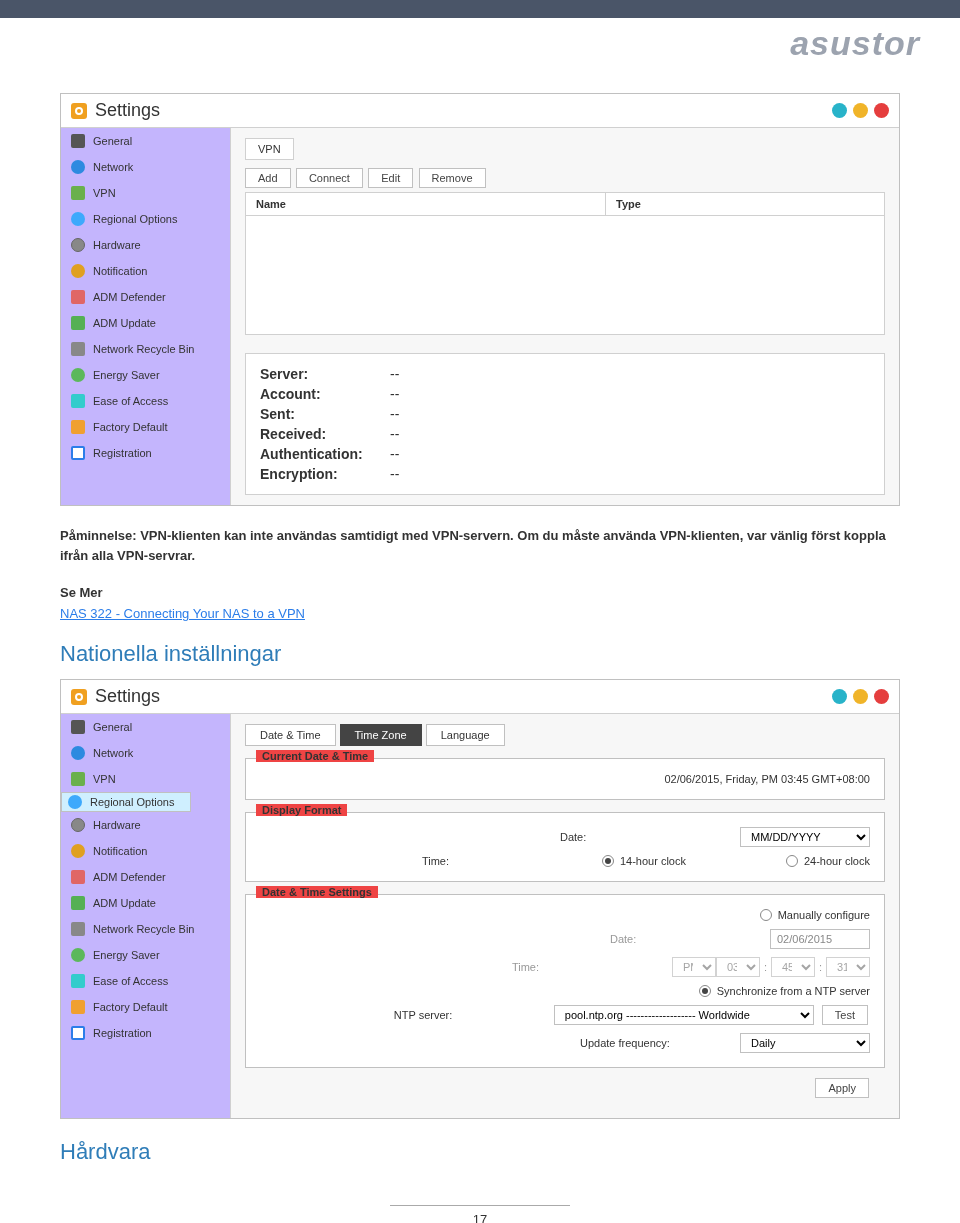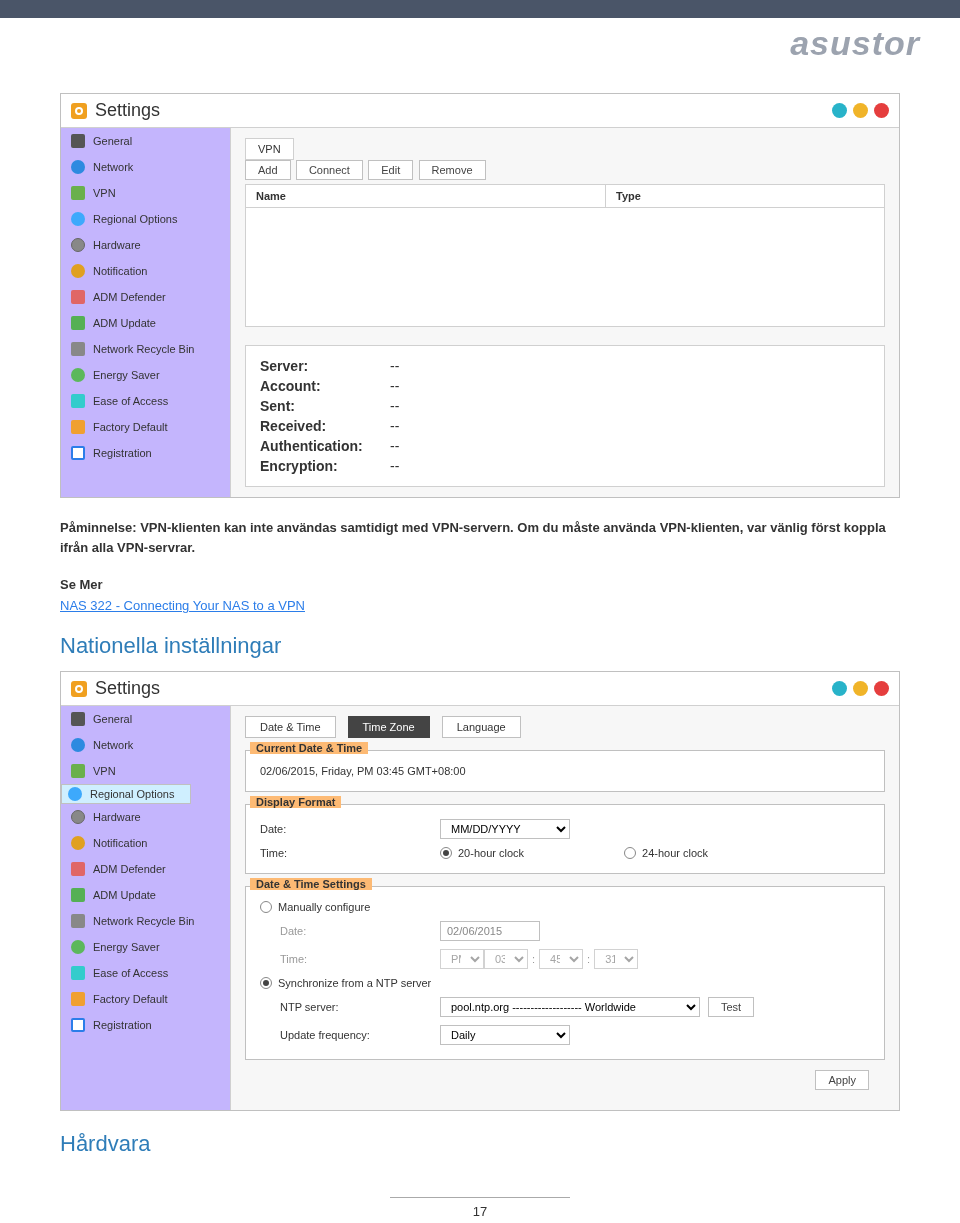--- a/index.html
+++ b/index.html
@@ -32,36 +32,36 @@
   .ic-defender { background: #e06666; }
   .ic-update   { background: #55b055; }
   .ic-recycle  { background: #888; }
   .ic-energy   { background: #5cb85c; border-radius:50%; }
   .ic-ease     { background: #3cc; }
   .ic-factory  { background: #f0a030; }
   .ic-reg      { border: 2px solid #2b7de9; background: #fff; }
   .content { flex: 1; padding: 10px 14px; background: #f7f7f7; position: relative; }
   
   .tab-chip { display: inline-block; background: #fff; border: 1px solid #d0d0d0; padding: 4px 12px; font-size: 11px; }
-  .toolbar { margin-top: 0; }
+  .toolbar { margin-top: 8px; }
   .btn { display: inline-block; background: #fff; border: 1px solid #c0c0c0; padding: 3px 12px; font-size: 11px; color: #444; margin-right: 2px; cursor: pointer; }
   .list-head { display: flex; margin-top: 4px; background: #fff; border: 1px solid #d0d0d0; border-bottom: none; }
   .list-head > div { padding: 5px 10px; font-size: 11px; font-weight: bold; border-right: 1px solid #d0d0d0; }
   .lh-name { width: 360px; } .lh-type { flex: 1; border-right: none !important; }
   .list-body { height: 120px; background: #fff; border: 1px solid #d0d0d0; }
   .info-grid { margin-top: 18px; padding: 10px 14px; background: #fff; border: 1px solid #d0d0d0; width: 100%; }
   .info-row { display: flex; font-size: 14px; padding: 2px 0; }
   .info-label { width: 130px; font-weight: bold; }
   
-  .tabs { display: flex; gap: 12px; }
+  .tabs { display: flex; gap: 4px; }
   .tab { background: #fff; border: 1px solid #c0c0c0; padding: 4px 14px; font-size: 11px; cursor: pointer; }
   .tab.active { background: #444; color: #fff; border-color: #444; }
   .fieldset { border: 1px solid #c0c0c0; background: #fff; margin-top: 12px; padding: 10px 14px 10px 14px; position: relative; }
-  .fs-title { position: absolute; top: -9px; left: 4px; background: #fdba74; padding: 0 6px; font-size: 11px; font-weight: bold; }
-  .row { display: flex; align-items: center; font-size: 11px; padding: 4px 0; }
+  .fs-title { position: absolute; top: -9px; left: 10px; background: #ef4444; padding: 0 6px; font-size: 11px; font-weight: bold; }
+  .row { display: flex; align-items: center; font-size: 11px; padding: 4px 0; justify-content: flex-end; }
   .row-label { width: 180px; }
   .sel, .inp { border: 1px solid #c0c0c0; background: #fff; padding: 2px 6px; font-size: 11px; height: 20px; }
   .sel { width: 130px; }
   .inp { width: 100px; color: #888; }
   .radio { width: 12px; height: 12px; border: 1px solid #888; border-radius: 50%; display: inline-block; margin-right: 6px; position: relative; vertical-align: middle; }
   .radio.on::after { content:""; position:absolute; inset:2px; background:#444; border-radius:50%; }
   .wide-sel { width: 260px; }
   .mini { width: 44px; }
   .apply-row { display:flex; justify-content:flex-end; padding:10px 14px; }
   
@@ -277,21 +277,21 @@
 
       <div class="fieldset">
         <div class="fs-title">Display Format</div>
         <div class="row">
           <span class="row-label">Date:</span>
           <select class="sel"><option>MM/DD/YYYY</option></select>
         </div>
         <div class="row">
           <span class="row-label">Time:</span>
           <span class="radio on"></span>
-          <span>20-hour clock</span>
+          <span>14-hour clock</span>
           <span style="width:100px"></span>
           <span class="radio"></span>
           <span>24-hour clock</span>
         </div>
       </div>
 
       <div class="fieldset">
         <div class="fs-title">Date &amp; Time Settings</div>
         <div class="row">
           <span class="radio"></span>

